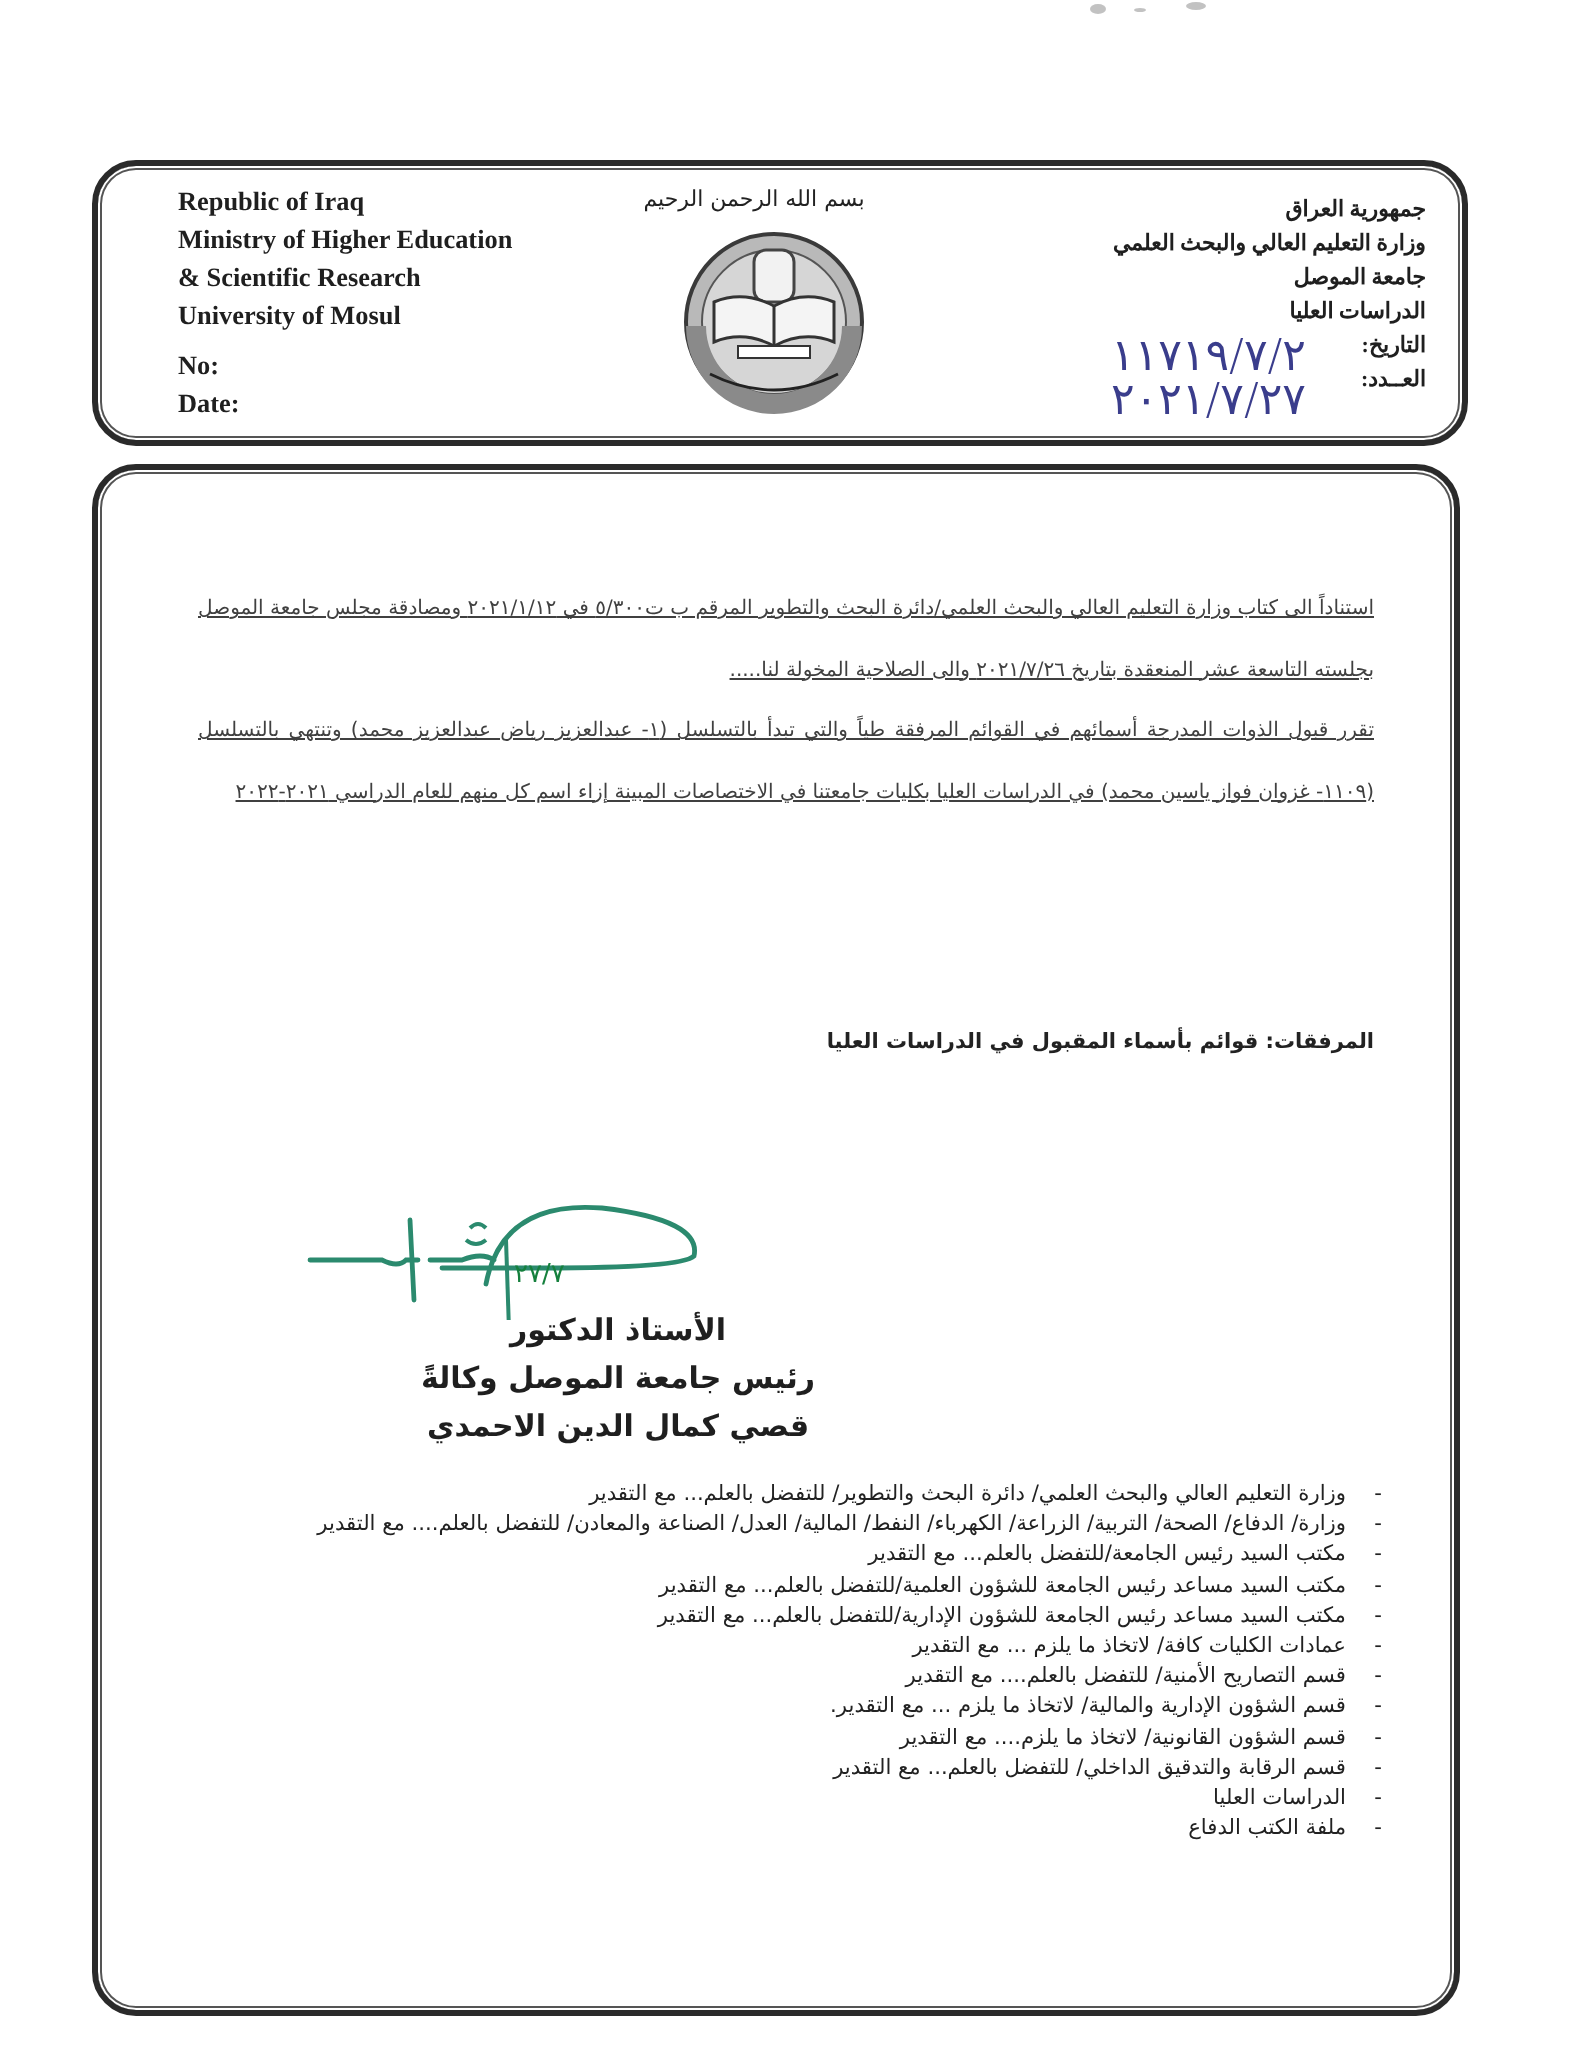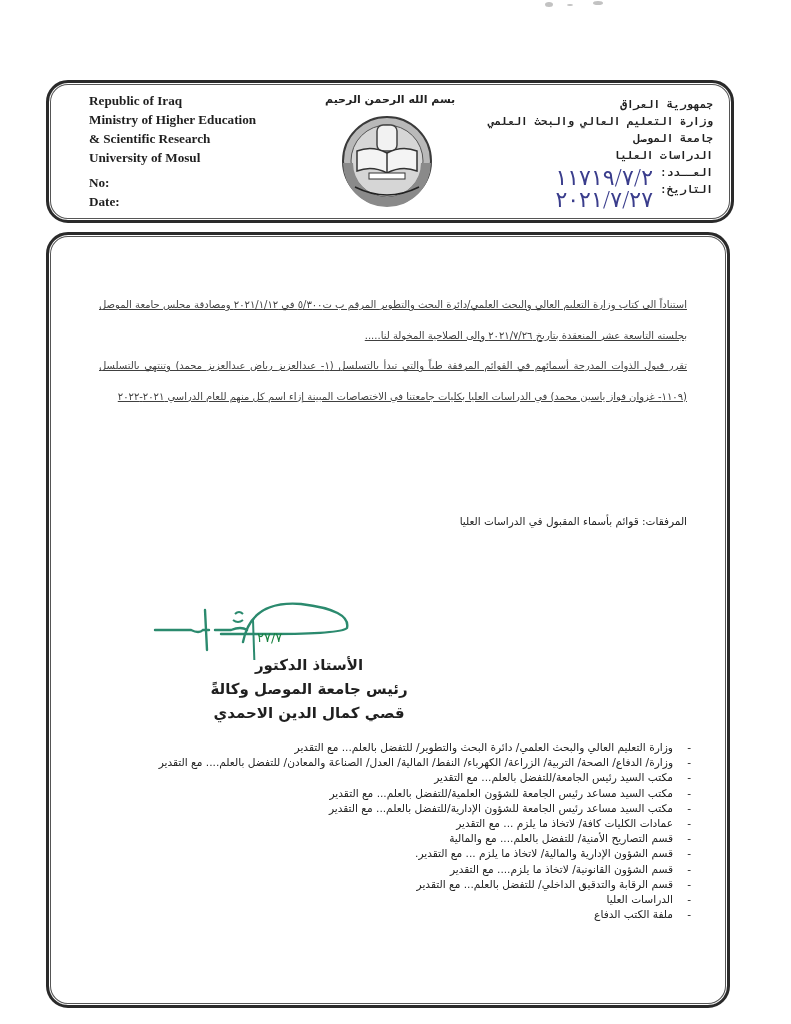--- a/index.html
+++ b/index.html
@@ -16,26 +16,26 @@
       border: 3px solid #2a2a2a; border-radius: 22px;
       box-shadow: inset 0 0 0 1px #fff, inset 0 0 0 2px #555;
     }
     .en-block {
       position: absolute; left: 20px; top: 8px;
       font-family: "Liberation Serif", serif; font-weight: bold; font-size: 13.2px; line-height: 19px; color: #1f1f1f; margin-left: 20px;
     }
     .en-block .gap { height: 6px; }
     .ar-block {
       position: absolute; right: 18px; top: 14px; direction: rtl; text-align: right;
-      font-family: Liberation Mono, monospace; font-weight: bold; font-size: 11px; line-height: 17px; color: #1f1f1f;
+      font-family: Liberation Serif, serif; font-weight: bold; font-size: 11px; line-height: 17px; color: #1f1f1f;
     }
     .ar-block .row { display: flex; align-items: center; gap: 6px; }
     .basmala {
-      position: absolute; left: 276px; top: 10px; width: 150px; text-align: left; direction: rtl;
-      font-weight: bold; font-size: 11px; color: #222;
+      position: absolute; left: 253px; top: 10px; width: 150px; text-align: center; direction: rtl;
+      font-weight: normal; font-size: 11px; color: #222;
     }
     .logo { position: absolute; left: 288px; top: 28px; width: 100px; height: 96px; }
 
     .handwriting {
       position: absolute; font-family: "DejaVu Sans", sans-serif; color: #3a3d8c;
       font-size: 22px; letter-spacing: 3px; direction: rtl; font-weight: 300;
     }
 
     
     .body-box {
@@ -45,21 +45,21 @@
     }
     .order-title {
       position: absolute; top: 24px; left: 0; right: 0; text-align: center; direction: rtl;
       font-size: 17px; color: #222;
     }
     .order-para {
       position: absolute; left: 50px; right: 40px; top: 55px; direction: rtl; text-align: justify;
       text-align-last: right; font-size: 10px; line-height: 30.5px; color: #404040; text-decoration: underline;
     }
     .attachments {
-      position: absolute; right: 40px; top: 280px; direction: rtl; font-size: 10.5px; font-weight: normal; color: #222;
+      position: absolute; right: 40px; top: 280px; direction: rtl; font-size: 10.5px; font-weight: bold; color: #222;
     }
     .signature-svg { position: absolute; left: 102px; top: 355px; width: 200px; height: 70px; }
     .sig-date { position: absolute; left: 208px; top: 395px; color: #15803d; font-size: 13px; letter-spacing: 2px; }
     .signatory {
       position: absolute; left: 140px; top: 418px; width: 240px; text-align: center; direction: rtl;
       font-weight: bold; font-size: 15px; line-height: 24px; color: #1f1f1f;
     }
     .copies {
       position: absolute; right: 36px; top: 505px; direction: rtl; font-size: 10.6px; color: #222;
     }
@@ -100,24 +100,24 @@
     <rect x="32" y="62" width="36" height="6" fill="#fff" stroke="#333" stroke-width="1"></rect>
     <path d="M18 76 Q50 92 82 76" fill="none" stroke="#222" stroke-width="1.4"></path>
   </svg>
 
   <div class="ar-block">
     <div>جمهورية العراق</div>
     <div>وزارة التعليم العالي والبحث العلمي</div>
     <div>جامعة الموصل</div>
     <div>الدراسات العليا</div>
     <div class="row">
-        <span>العــدد:</span>
+        <span>التاريخ:</span>
       </div>
     <div class="row">
-        <span>التاريخ:</span>
+        <span>العــدد:</span>
       </div>
   </div>
 
   <div class="handwriting" style="right:78px; top:82px;">١١٧١٩/٧/٢</div>
   <div class="handwriting" style="right:78px; top:104px;">٢٠٢١/٧/٢٧</div>
 </div>
 
 <div class="body-box">
 
   <div class="order-para">
@@ -161,21 +161,21 @@
       <li>
           <span class="dash">-</span>
           <span>مكتب السيد مساعد رئيس الجامعة للشؤون الإدارية/للتفضل بالعلم... مع التقدير</span>
         </li>
       <li>
           <span class="dash">-</span>
           <span>عمادات الكليات كافة/ لاتخاذ ما يلزم ... مع التقدير</span>
         </li>
       <li>
           <span class="dash">-</span>
-          <span>قسم التصاريح الأمنية/ للتفضل بالعلم.... مع والمالية</span>
+          <span>قسم التصاريح الأمنية/ للتفضل بالعلم.... مع التقدير</span>
         </li>
       <li>
           <span class="dash">-</span>
           <span>قسم الشؤون الإدارية والمالية/ لاتخاذ ما يلزم ... مع التقدير.</span>
         </li>
       <li>
           <span class="dash">-</span>
           <span>قسم الشؤون القانونية/ لاتخاذ ما يلزم.... مع التقدير</span>
         </li>
       <li>

